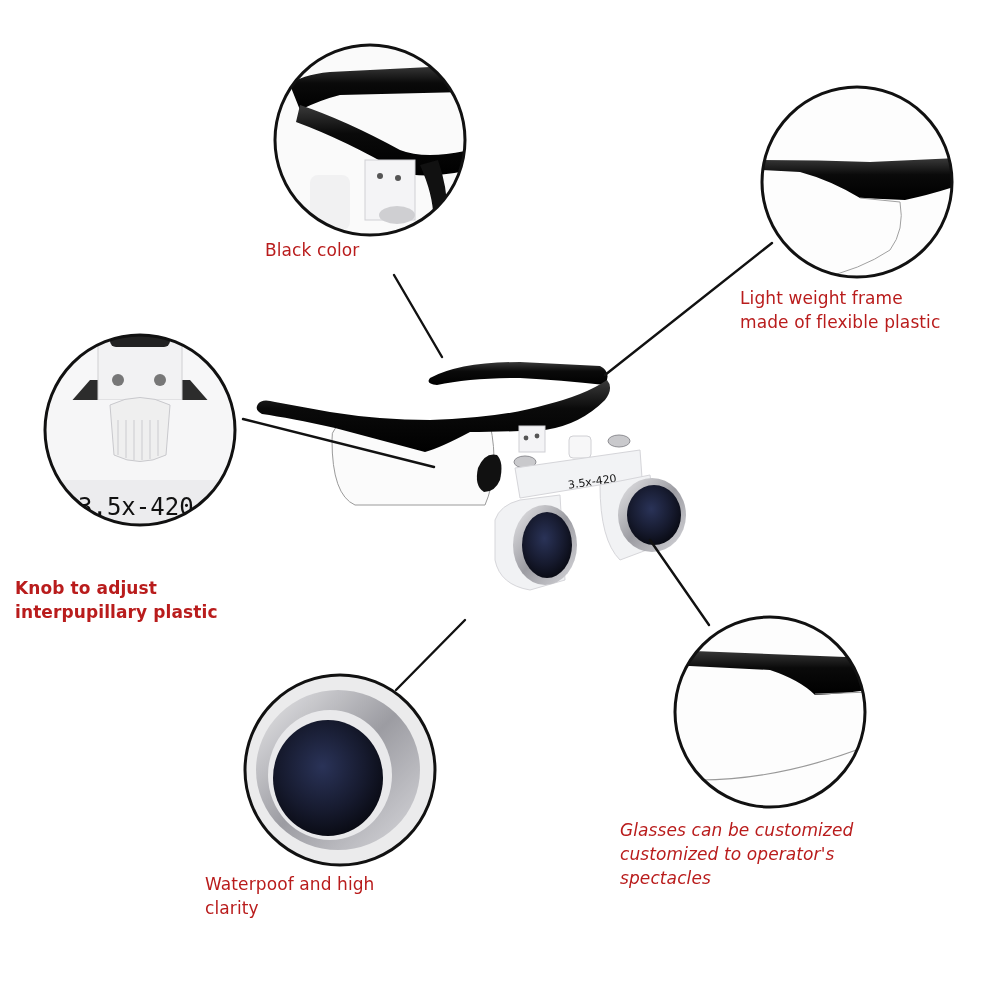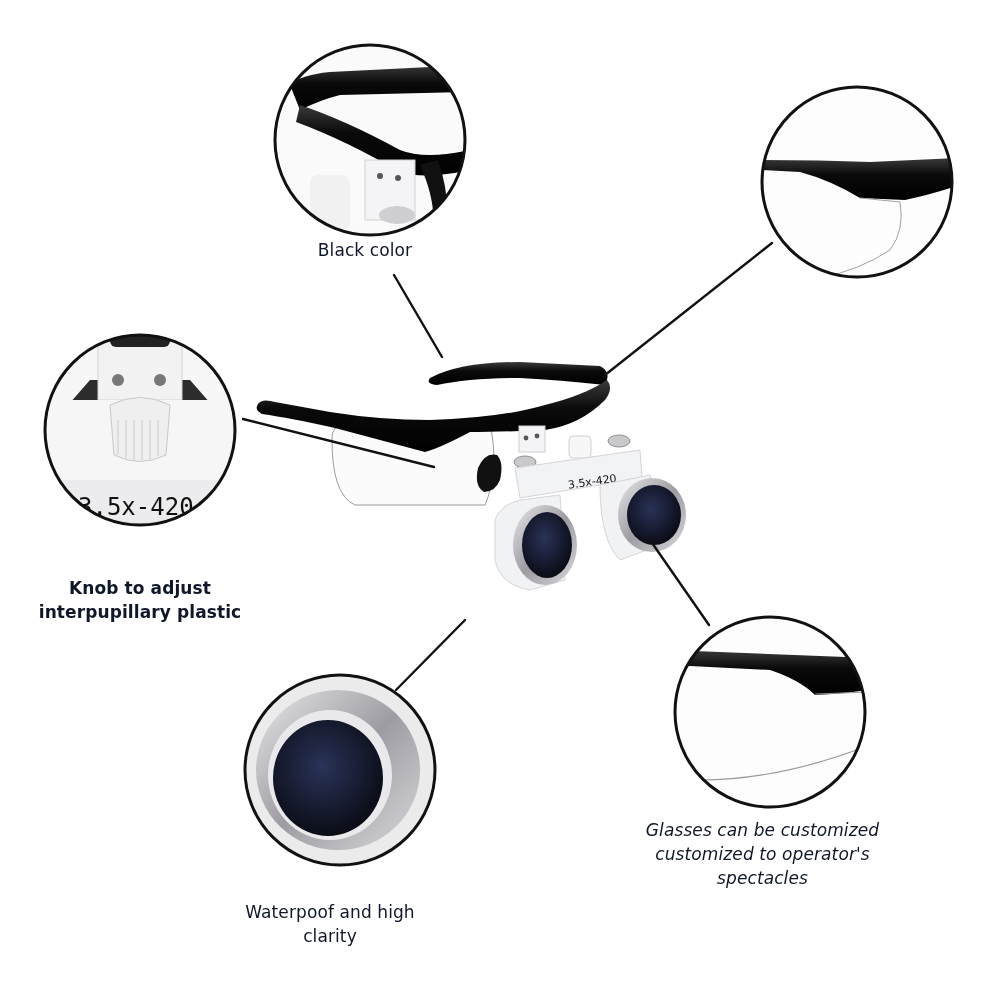--- a/index.html
+++ b/index.html
@@ -1,20 +1,20 @@
 <!DOCTYPE html>
 <html><head>
   <meta charset="utf-8">
   <style>
     html, body { margin: 0; padding: 0; background: #ffffff; }
     body { width: 1000px; height: 1000px; position: relative; overflow: hidden;
            font-family: "DejaVu Sans", "Liberation Sans", sans-serif; color: #111; }
     .stage { position: absolute; left: 0; top: 0; width: 1000px; height: 1000px; }
-    .caption { position: absolute; text-align: center; font-size: 17px; line-height: 24px;
-               color: #0f172a; letter-spacing: 0.1px; }
+    .caption { position: absolute; text-align: left; font-size: 17px; line-height: 24px;
+               color: #b91c1c; letter-spacing: 0.1px; }
     .caption span { display: block; }
     svg { position: absolute; left: 0; top: 0; }
   </style>
 </head>
 <body>
 
 <div class="stage">
 
   <svg width="1000" height="1000" viewBox="0 0 1000 1000">
     <defs>
@@ -156,27 +156,31 @@
         <path d="M700 780 Q780 780 870 745" stroke="#999" stroke-width="1.2" fill="none"></path>
       </g>
       <circle cx="770" cy="712" r="95" fill="none" stroke="#111" stroke-width="3"></circle>
     </g>
   </svg>
 
   <div class="caption" style="left:265px; top:238px; width:200px;">
     <span>Black color</span>
   </div>
 
+  <div class="caption" style="left:740px; top:286px; width:240px;">
+    <span>Light weight frame</span>
+    <span>made of flexible plastic</span>
+  </div>
 
   <div class="caption" style="left:15px; top:576px; width:250px;font-weight:bold;">
     <span>Knob to adjust</span>
     <span>interpupillary plastic</span>
   </div>
 
-  <div class="caption" style="left:205px; top:900px; width:250px;">
+  <div class="caption" style="left:205px; top:872px; width:250px;">
     <span>Waterpoof and high</span>
     <span>clarity</span>
   </div>
 
   <div class="caption" style="left:620px; top:818px; width:285px;font-style:italic;">
     <span>Glasses can be customized</span>
     <span>customized to operator's</span>
     <span>spectacles</span>
   </div>
 </div>

